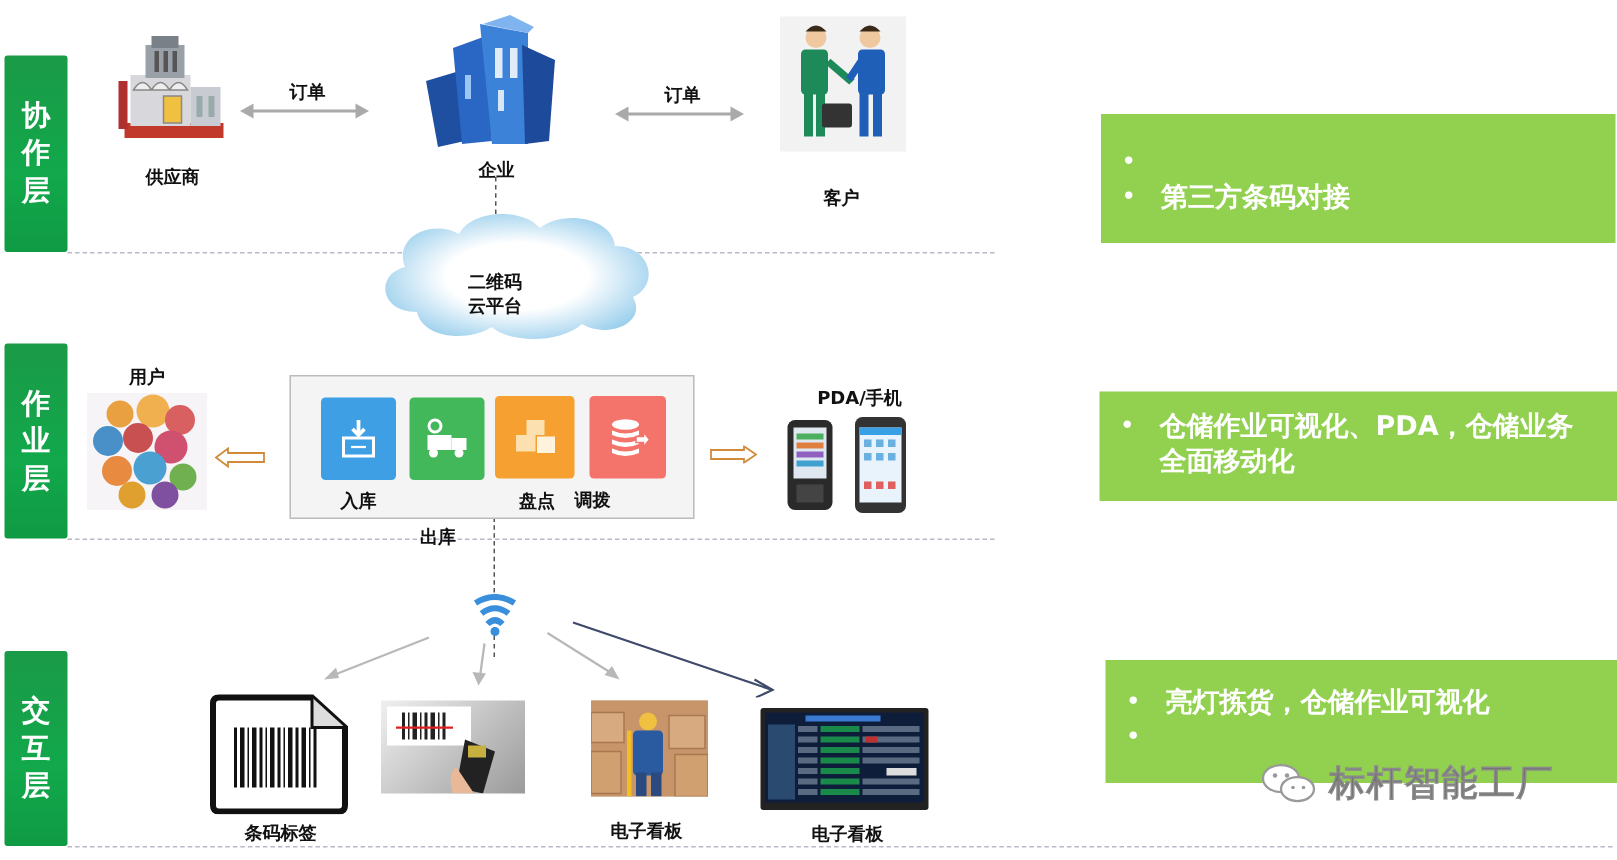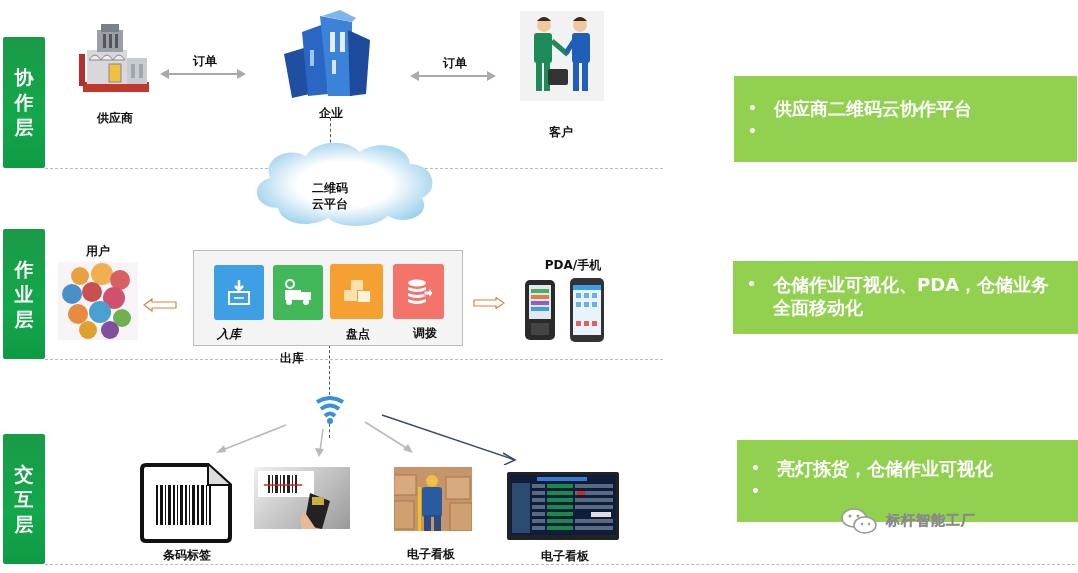--- a/index.html
+++ b/index.html
@@ -156,21 +156,21 @@
 
 <div class="abs" style="left:193px;top:250px;width:270px;height:96px;background:#f4f4f4;border:1px solid #bbb;"></div>
 
 <div class="app-tile" style="left:214px;top:265px;background:#3e9fe5;">
   <svg width="30" height="30" viewBox="0 0 30 30">
     <rect x="5" y="14" width="20" height="12" fill="none" stroke="#fff" stroke-width="2"></rect>
     <path d="M15 2 L15 12 M11 8 L15 12 L19 8" stroke="#fff" stroke-width="2.5" fill="none"></path>
     <line x1="10" y1="20" x2="20" y2="20" stroke="#fff" stroke-width="1.5"></line>
   </svg>
 </div>
-<div class="label" style="left:204px;top:326px;width:50px;font-style:italic;">入库</div>
+<div class="label" style="left:214px;top:326px;width:50px;">入库</div>
 
 <div class="app-tile" style="left:273px;top:265px;background:#43b85a;">
   <svg width="34" height="30" viewBox="0 0 34 30">
     <circle cx="9" cy="6" r="4" fill="none" stroke="#fff" stroke-width="2"></circle>
     <rect x="4" y="12" width="16" height="10" fill="#fff"></rect>
       <rect x="20" y="14" width="10" height="8" fill="#fff"></rect>
     <circle cx="8" cy="24" r="3" fill="#fff"></circle>
       <circle cx="25" cy="24" r="3" fill="#fff"></circle>
   </svg>
 </div>
@@ -185,21 +185,21 @@
 </div>
 <div class="label" style="left:336px;top:326px;width:44px;">盘点</div>
 
 <div class="app-tile" style="left:393px;top:264px;background:#f4736a;width:51px;">
   <svg width="30" height="30" viewBox="0 0 30 30">
     <ellipse cx="13" cy="6" rx="9" ry="3.5" fill="#fff"></ellipse>
     <path d="M4 10 Q13 14 22 10 L22 13 Q13 17 4 13 Z M4 16 Q13 20 22 16 L22 19 Q13 23 4 19 Z M4 22 Q13 26 22 22 L22 25 Q13 29 4 25 Z" fill="#fff"></path>
     <path d="M20 14 L25 14 L25 11 L29 16 L25 21 L25 18 L20 18 Z" fill="#fff" stroke="#f4736a" stroke-width="1"></path>
   </svg>
 </div>
-<div class="label" style="left:391px;top:325px;width:46px;text-align:right;">调拨</div>
+<div class="label" style="left:372px;top:325px;width:46px;">调拨</div>
 
 <svg class="abs" style="left:473px;top:297px;" width="32" height="12">
   <path d="M1 3 L23 3 L23 0.5 L31 6 L23 11.5 L23 9 L1 9 Z" fill="none" stroke="#d08a3a" stroke-width="1.2"></path>
 </svg>
 
 <div class="label" style="left:538px;top:257px;width:70px;">PDA/手机</div>
 <div class="pic" style="left:523px;top:279px;width:36px;height:62px;">
   <svg width="36" height="62" viewBox="0 0 36 62">
     <rect x="2" y="1" width="30" height="60" rx="5" fill="#2a2a2a"></rect>
     <rect x="6" y="6" width="22" height="34" fill="#dfe8f0"></rect>
@@ -343,24 +343,24 @@
     </g>
     <rect x="84" y="40" width="20" height="5" fill="#ddd"></rect>
     <rect x="70" y="19" width="8" height="4" fill="#c03030"></rect>
   </svg>
 </div>
 <div class="label" style="left:525px;top:548px;width:80px;">电子看板</div>
 
 <div class="green-box" style="left:734px;top:76px;width:343px;height:86px;padding-top:21px;">
   <div class="row">
       <span class="bullet">•</span>
-      <span>供应商二维码云协作平台</span>
-    </div>
-  <div class="row">
-      <span class="bullet">•</span>
+    </div>
+  <div class="row">
+      <span class="bullet">•</span>
+      <span>第三方条码对接</span>
     </div>
 </div>
 
 <div class="green-box" style="left:733px;top:261px;width:345px;height:73px;padding-top:12px;padding-right:20px;">
   <div class="row">
       <span class="bullet">•</span>
       <span>仓储作业可视化、PDA，仓储业务全面移动化</span>
     </div>
 </div>
 
@@ -376,14 +376,14 @@
 
 <div class="abs" style="left:840px;top:506px;display:flex;align-items:center;gap:8px;">
   <svg width="38" height="30" viewBox="0 0 38 30">
     <ellipse cx="14" cy="12" rx="12" ry="9" fill="#fff" stroke="#999" stroke-width="1.5"></ellipse>
     <ellipse cx="25" cy="19" rx="11" ry="8" fill="#fff" stroke="#999" stroke-width="1.5"></ellipse>
     <circle cx="10" cy="10" r="1.5" fill="#999"></circle>
       <circle cx="18" cy="10" r="1.5" fill="#999"></circle>
     <circle cx="22" cy="18" r="1.2" fill="#999"></circle>
       <circle cx="29" cy="18" r="1.2" fill="#999"></circle>
   </svg>
-  <span style="font-size:14px;color:#737373;-webkit-text-stroke:1px #8a8a8a;letter-spacing:1px;">标杆智能工厂</span>
+  <span style="font-size:24px;color:#737373;-webkit-text-stroke:1px #8a8a8a;letter-spacing:1px;">标杆智能工厂</span>
 </div>
 
 </body></html>

